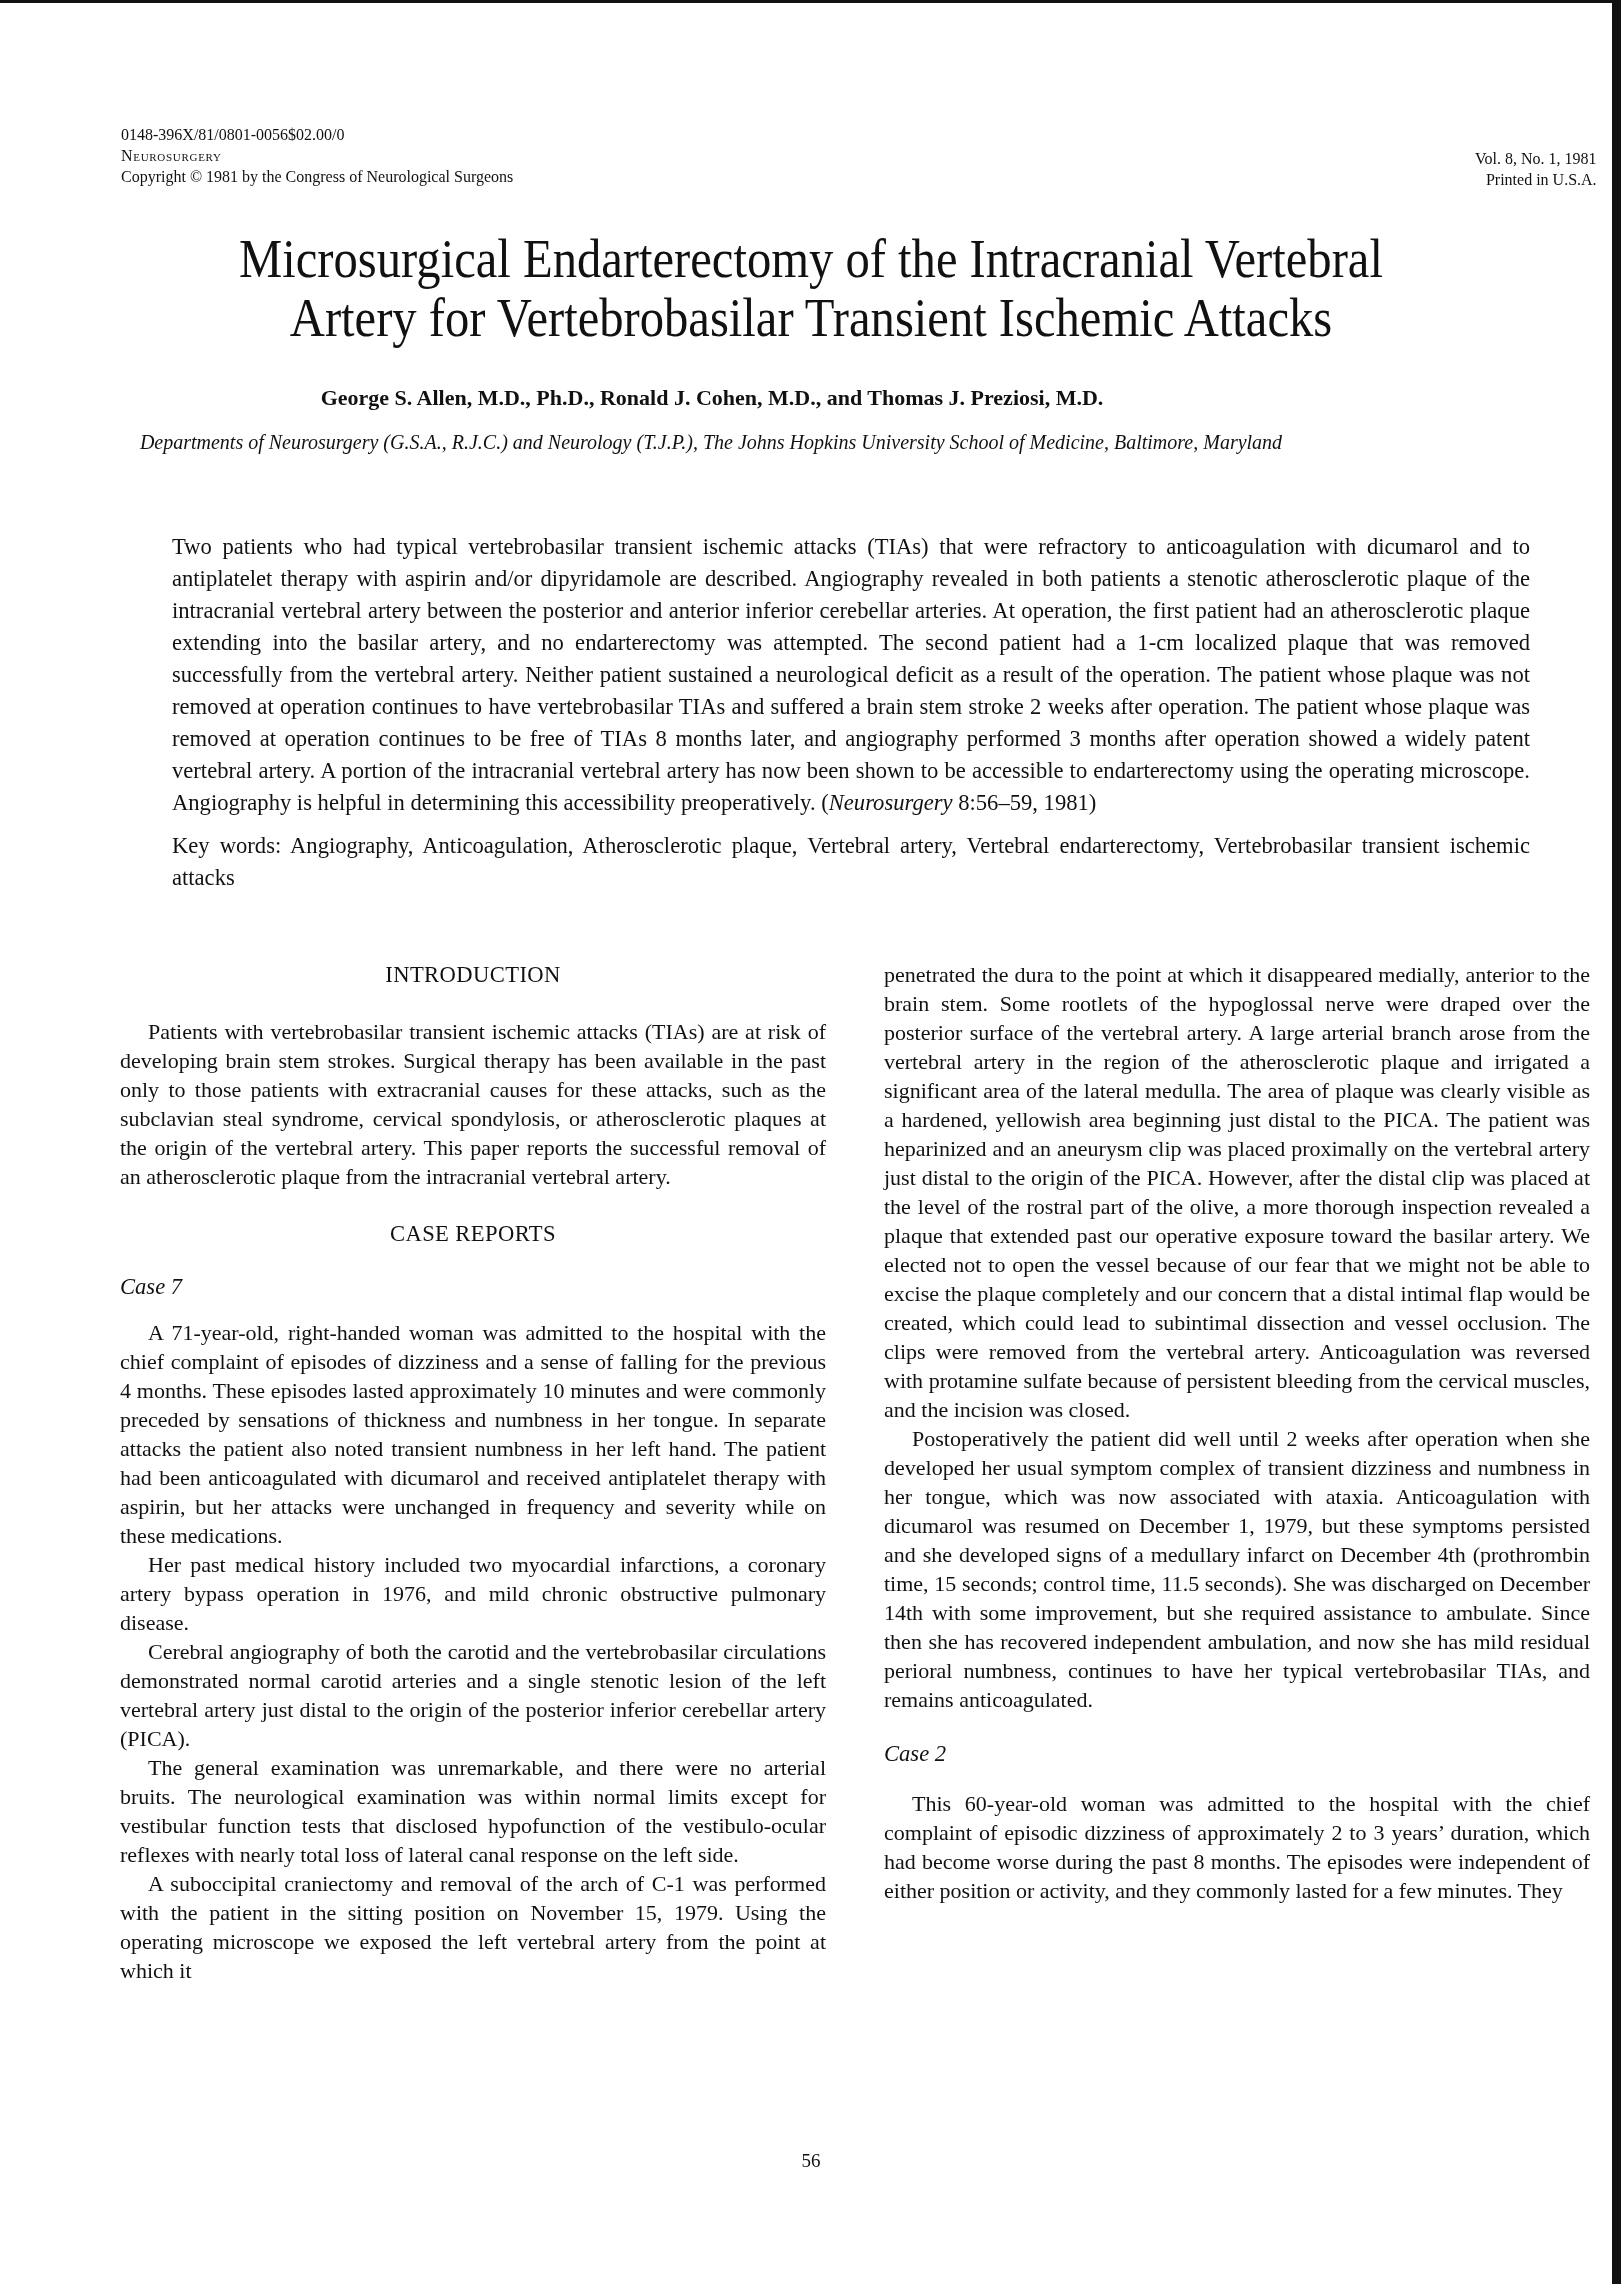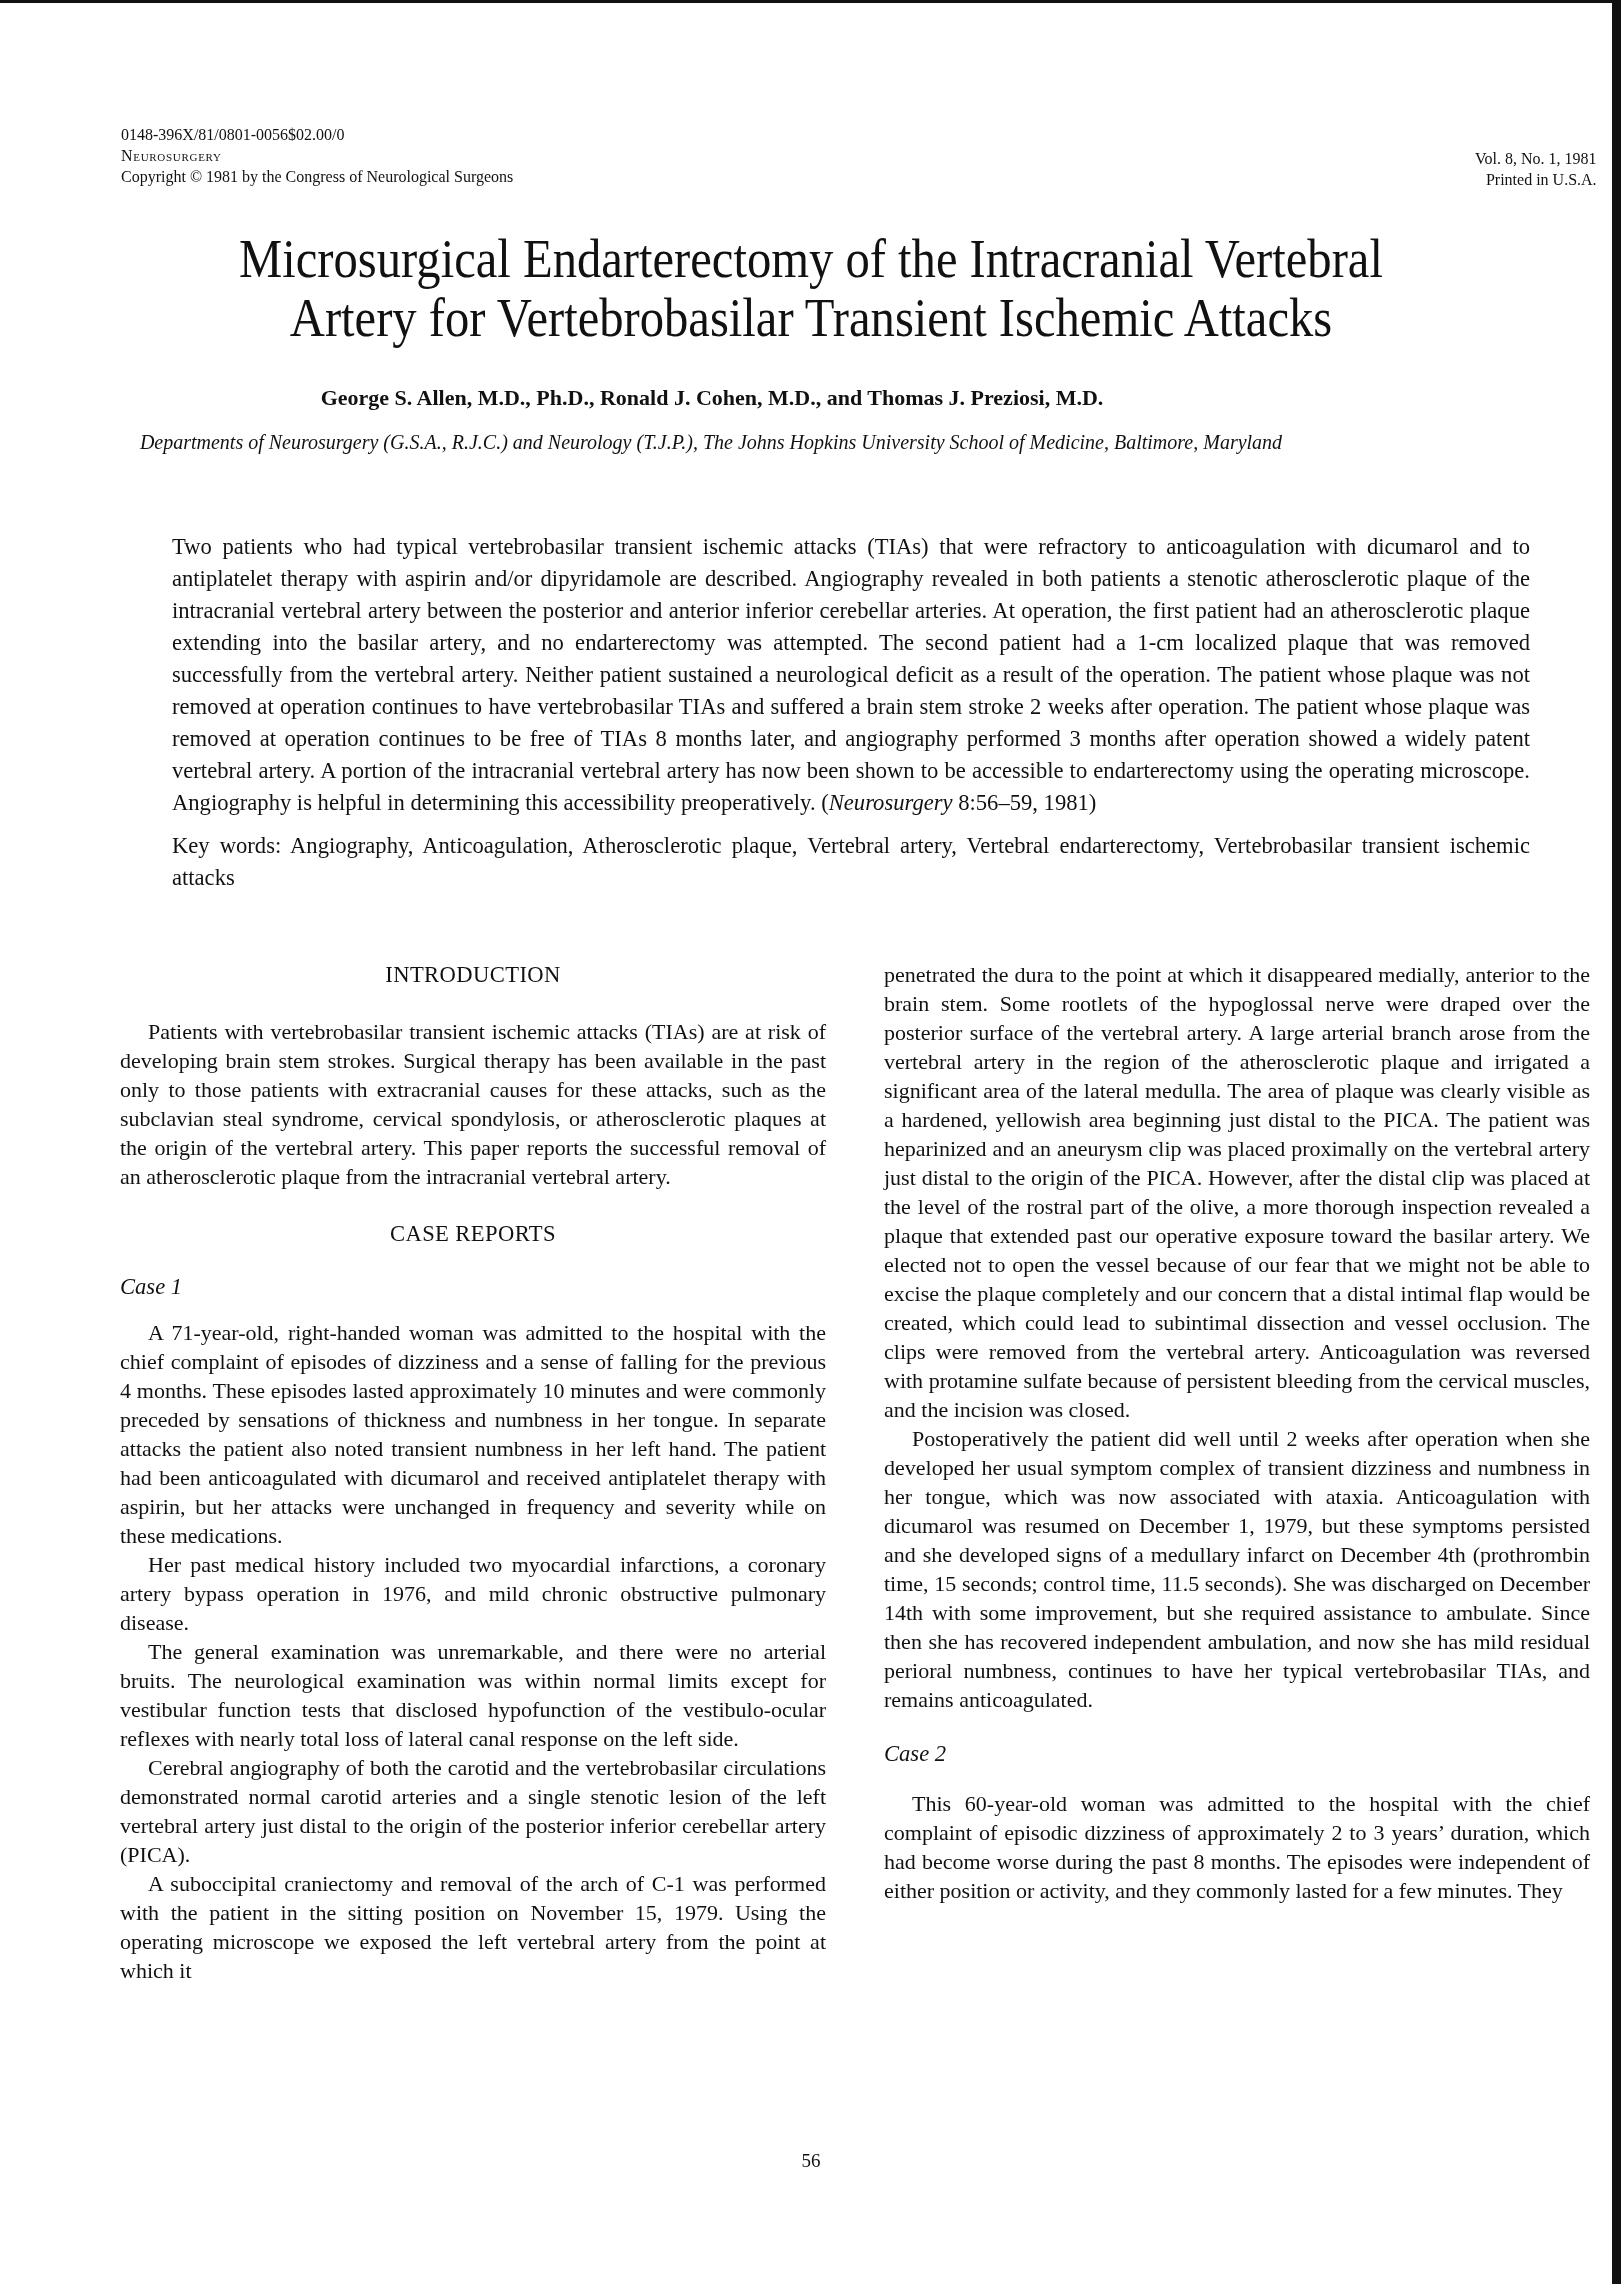--- a/index.html
+++ b/index.html
@@ -69,25 +69,25 @@
 
 <div class="abstract">
   <p><span>Two patients who had typical vertebrobasilar transient ischemic attacks (TIAs) that were refractory to anticoagulation with dicumarol and to antiplatelet therapy with aspirin and/or dipyridamole are described. Angiography revealed in both patients a stenotic atherosclerotic plaque of the intracranial vertebral artery between the posterior and anterior inferior cerebellar arteries. At operation, the first patient had an atherosclerotic plaque extending into the basilar artery, and no endarterectomy was attempted. The second patient had a 1-cm localized plaque that was removed successfully from the vertebral artery. Neither patient sustained a neurological deficit as a result of the operation. The patient whose plaque was not removed at operation continues to have vertebrobasilar TIAs and suffered a brain stem stroke 2 weeks after operation. The patient whose plaque was removed at operation continues to be free of TIAs 8 months later, and angiography performed 3 months after operation showed a widely patent vertebral artery. A portion of the intracranial vertebral artery has now been shown to be accessible to endarterectomy using the operating microscope. Angiography is helpful in determining this accessibility preoperatively. (</span><span class="cite-j">Neurosurgery</span><span> 8:56–59, 1981)</span></p>
   <p class="keywords">Key words: Angiography, Anticoagulation, Atherosclerotic plaque, Vertebral artery, Vertebral endarterectomy, Vertebrobasilar transient ischemic attacks</p>
 </div>
 
 <div class="col col-left">
   <div class="sec-head">INTRODUCTION</div>
   <p>Patients with vertebrobasilar transient ischemic attacks (TIAs) are at risk of developing brain stem strokes. Surgical therapy has been available in the past only to those patients with extracranial causes for these attacks, such as the subclavian steal syndrome, cervical spondylosis, or atherosclerotic plaques at the origin of the vertebral artery. This paper reports the successful removal of an atherosclerotic plaque from the intracranial vertebral artery.</p>
   <div class="sec-head second">CASE REPORTS</div>
-  <div class="case-head">Case 1</div>
+  <div class="case-head">Case 7</div>
   <p>A 71-year-old, right-handed woman was admitted to the hospital with the chief complaint of episodes of dizziness and a sense of falling for the previous 4 months. These episodes lasted approximately 10 minutes and were commonly preceded by sensations of thickness and numbness in her tongue. In separate attacks the patient also noted transient numbness in her left hand. The patient had been anticoagulated with dicumarol and received antiplatelet therapy with aspirin, but her attacks were unchanged in frequency and severity while on these medications.</p>
   <p>Her past medical history included two myocardial infarctions, a coronary artery bypass operation in 1976, and mild chronic obstructive pulmonary disease.</p>
+  <p>Cerebral angiography of both the carotid and the vertebrobasilar circulations demonstrated normal carotid arteries and a single stenotic lesion of the left vertebral artery just distal to the origin of the posterior inferior cerebellar artery (PICA).</p>
   <p>The general examination was unremarkable, and there were no arterial bruits. The neurological examination was within normal limits except for vestibular function tests that disclosed hypofunction of the vestibulo-ocular reflexes with nearly total loss of lateral canal response on the left side.</p>
-  <p>Cerebral angiography of both the carotid and the vertebrobasilar circulations demonstrated normal carotid arteries and a single stenotic lesion of the left vertebral artery just distal to the origin of the posterior inferior cerebellar artery (PICA).</p>
   <p>A suboccipital craniectomy and removal of the arch of C-1 was performed with the patient in the sitting position on November 15, 1979. Using the operating microscope we exposed the left vertebral artery from the point at which it</p>
 </div>
 
 <div class="col col-right">
   <p class="noindent">penetrated the dura to the point at which it disappeared medially, anterior to the brain stem. Some rootlets of the hypoglossal nerve were draped over the posterior surface of the vertebral artery. A large arterial branch arose from the vertebral artery in the region of the atherosclerotic plaque and irrigated a significant area of the lateral medulla. The area of plaque was clearly visible as a hardened, yellowish area beginning just distal to the PICA. The patient was heparinized and an aneurysm clip was placed proximally on the vertebral artery just distal to the origin of the PICA. However, after the distal clip was placed at the level of the rostral part of the olive, a more thorough inspection revealed a plaque that extended past our operative exposure toward the basilar artery. We elected not to open the vessel because of our fear that we might not be able to excise the plaque completely and our concern that a distal intimal flap would be created, which could lead to subintimal dissection and vessel occlusion. The clips were removed from the vertebral artery. Anticoagulation was reversed with protamine sulfate because of persistent bleeding from the cervical muscles, and the incision was closed.</p>
   <p>Postoperatively the patient did well until 2 weeks after operation when she developed her usual symptom complex of transient dizziness and numbness in her tongue, which was now associated with ataxia. Anticoagulation with dicumarol was resumed on December 1, 1979, but these symptoms persisted and she developed signs of a medullary infarct on December 4th (prothrombin time, 15 seconds; control time, 11.5 seconds). She was discharged on December 14th with some improvement, but she required assistance to ambulate. Since then she has recovered independent ambulation, and now she has mild residual perioral numbness, continues to have her typical vertebrobasilar TIAs, and remains anticoagulated.</p>
   <div class="case-head c2">Case 2</div>
   <p>This 60-year-old woman was admitted to the hospital with the chief complaint of episodic dizziness of approximately 2 to 3 years’ duration, which had become worse during the past 8 months. The episodes were independent of either position or activity, and they commonly lasted for a few minutes. They</p>
 </div>
 

